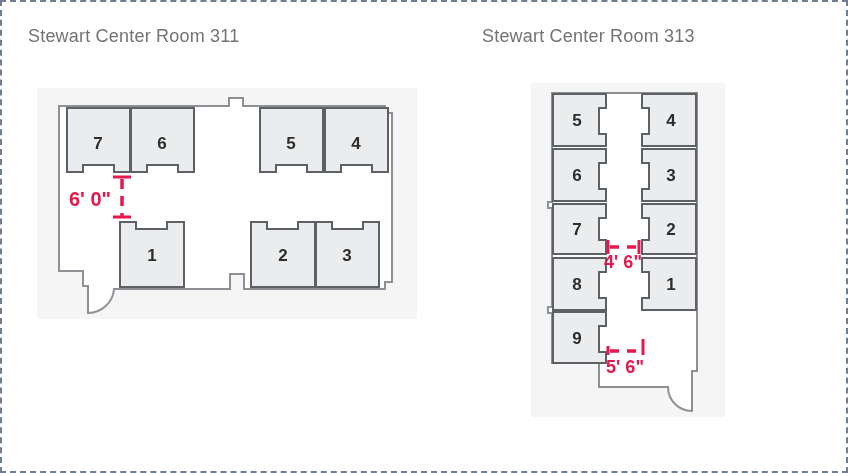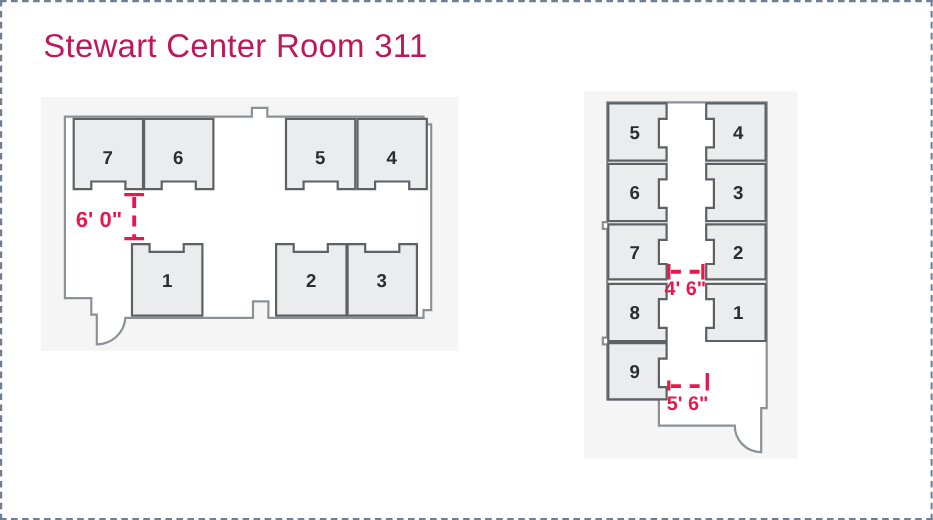--- a/index.html
+++ b/index.html
@@ -1,19 +1,19 @@
 <!DOCTYPE html>
 <html><head>
 <meta charset="utf-8">
 <style>
   html,body{margin:0;padding:0;background:#ffffff;font-family:"Liberation Sans",sans-serif;}
   #canvas{position:relative;width:848px;height:473px;box-sizing:border-box;
           border:2px dashed #6e7f93;background:#ffffff;overflow:hidden;}
-  .room-title{position:absolute;text-align:center;font-size:30px;font-weight:400;
-              color:#be185d;letter-spacing:0.2px;white-space:nowrap;}
+  .room-title{position:absolute;font-size:18px;font-weight:400;
+              color:#737373;letter-spacing:0.2px;white-space:nowrap;}
   #title-311{left:26px;top:24px;width:372px;}
   #title-313{left:480px;top:24px;width:290px;}
   .plan{position:absolute;}
   #plan-311{left:35px;top:86px;}
   #plan-313{left:529px;top:81px;}
   .panel{fill:#f5f5f6;}
   .room-wall{fill:#ffffff;stroke:#8d9196;stroke-width:2;stroke-linejoin:miter;}
   .desk{fill:#eaecee;stroke:#5d6165;stroke-width:2;stroke-linejoin:miter;}
   .desk-num{font-family:"Liberation Sans",sans-serif;font-size:17px;font-weight:600;
             fill:#2d2d2d;text-anchor:middle;}
@@ -25,20 +25,21 @@
             text-anchor:middle;}
   .dim-text-lg{font-size:20px;}
   .dim-text-md{font-size:18px;}
 </style>
 </head>
 <body>
 
 <div id="canvas">
 
   <div class="room-title" id="title-311">Stewart Center Room 311</div>
+  <div class="room-title" id="title-313">Stewart Center Room 313</div>
 
   <svg id="plan-311" class="plan" width="380" height="231" viewBox="35 86 380 231">
     <rect class="panel" x="35" y="86" width="380" height="231"></rect>
 
     <path class="room-wall" d="M 57,104 H 227 V 96 H 241 V 104 H 383 V 111 H 390 V 280 H 383 V 287
              H 242 V 272 H 228 V 287 H 112 A 26 26 0 0 1 86,311 L 86,284 H 81
              V 269 H 57 Z"></path>
 
     <g>
       <path class="desk" d="M65,106 H128 V170 H112 V163 H81 V170 H65 Z"></path>

